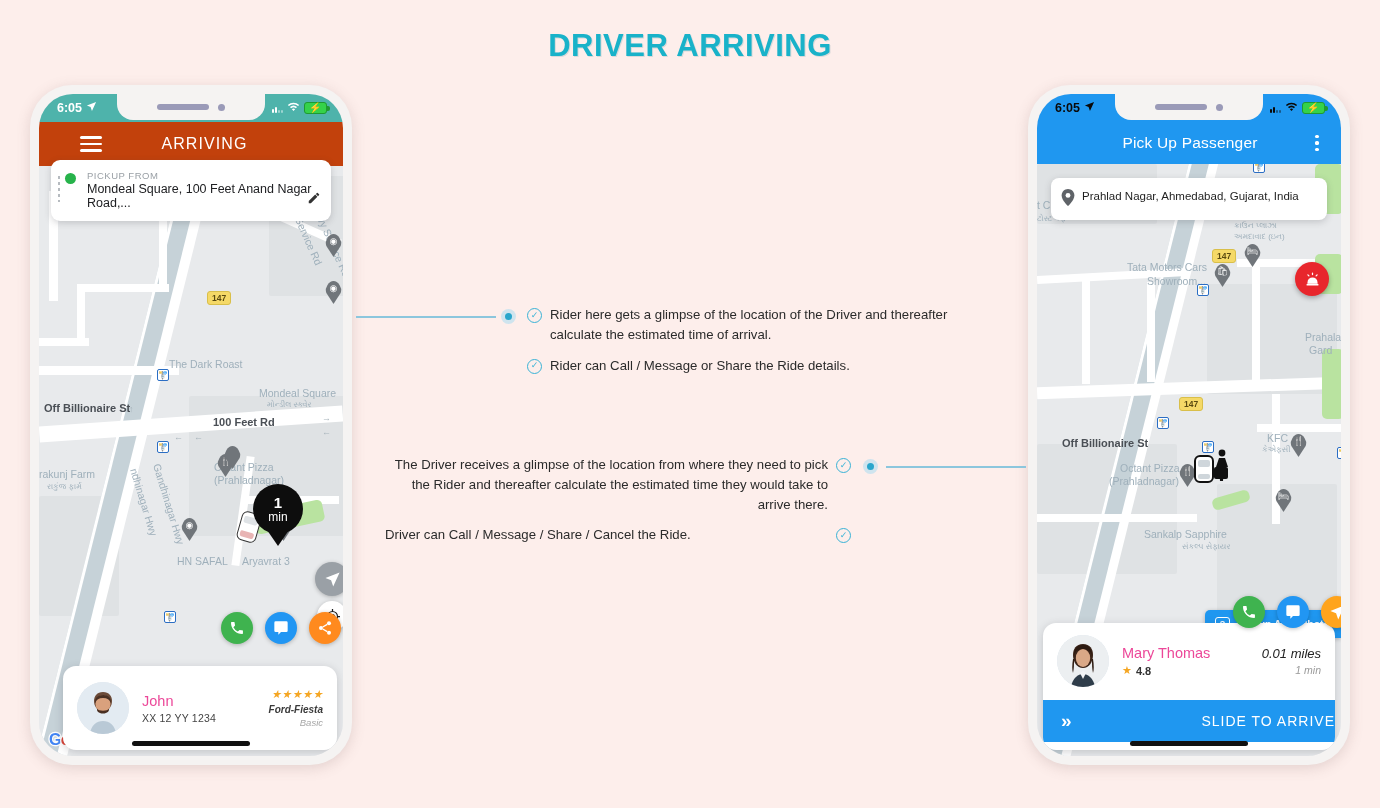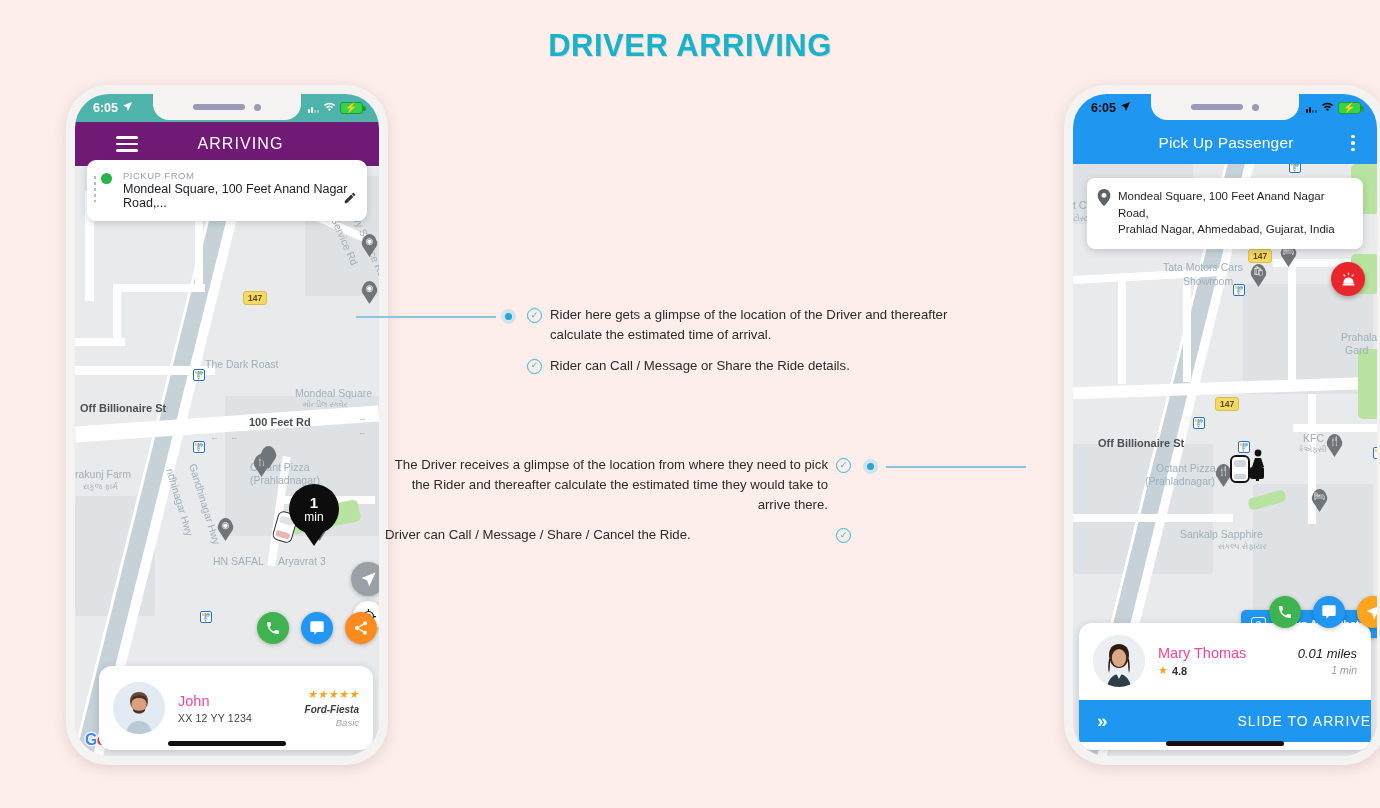--- a/index.html
+++ b/index.html
@@ -21,21 +21,20 @@
   }
 
   
   .phone {
     position: absolute;
     width: 322px; height: 680px;
     background: #f5f3f2;
     border-radius: 42px;
     box-shadow: 0 3px 14px rgba(120,90,90,.20);
     padding: 9px;
-    margin-left: 36px;
   }
   .phone-left  { left: 30px;  top: 85px; }
   .phone-right { left: 1028px; top: 85px; }
   .screen {
     position: relative; width: 100%; height: 100%;
     border-radius: 34px; overflow: hidden;
     background: #e9eaec;
   }
   .notch {
     position: absolute; top: 0; left: 50%; transform: translateX(-50%);
@@ -70,21 +69,21 @@
   }
   .batt:after{content:"";position:absolute;right:-3.5px;top:3px;width:2.5px;height:5px;background:#1f9a30;border-radius:0 2px 2px 0;}
   .bolt { font-size: 10px; color: #12331a; line-height: 1; }
 
   
   .appbar {
     position: relative; z-index: 25;
     display: flex; align-items: center;
     padding: 0 14px;
   }
-  .appbar.teal { background: #701a75; height: 44px; padding-left: 41px; }
+  .appbar.teal { background: #c2410c; height: 44px; padding-left: 41px; }
   .appbar.blue { background: #1f97f0; height: 42px; }
   .hamburger { width: 22px; display:flex; flex-direction:column; gap:4px; cursor:pointer; }
   .hamburger span { display:block; height: 2.6px; background:#fff; border-radius:2px; }
   .appbar-title {
     flex: 1; text-align: center; color: #fff;
     font-size: 16px; letter-spacing: 1.1px;
   }
   .appbar.blue .appbar-title { font-size: 15.5px; letter-spacing: .2px; }
   .kebab { width: 20px; display:flex; flex-direction:column; align-items:center; gap:3px; cursor:pointer; }
   .kebab i { width: 3.2px; height: 3.2px; border-radius:50%; background:#fff; display:block; }
@@ -635,21 +634,20 @@
       </div>
 
       <div class="addr-card">
         <span class="pin-glyph">
           <svg width="14" height="17" viewBox="0 0 24 32">
               <path d="M12 0C5.4 0 0 5.4 0 12c0 9 12 20 12 20s12-11 12-20C24 5.4 18.6 0 12 0z" fill="#5f6368"></path>
               <circle cx="12" cy="12" r="4.6" fill="#fff"></circle>
             </svg>
         </span>
         <div class="addr-text">
-          <div>Mondeal Square, 100 Feet Anand Nagar Road,</div>
           <div>Prahlad Nagar, Ahmedabad, Gujarat, India</div>
         </div>
       </div>
 
       <div class="alert-fab">
         <svg width="17" height="17" viewBox="0 0 24 24">
           <path d="M5 18h14v-2a7 7 0 0 0-14 0z" fill="#fff"></path>
           <rect x="3.5" y="18" width="17" height="2.6" rx="1.3" fill="#fff"></rect>
           <path d="M12 3v2M5.5 5.5l1.4 1.4M18.5 5.5l-1.4 1.4" stroke="#fff" stroke-width="1.8" stroke-linecap="round"></path>
         </svg>

